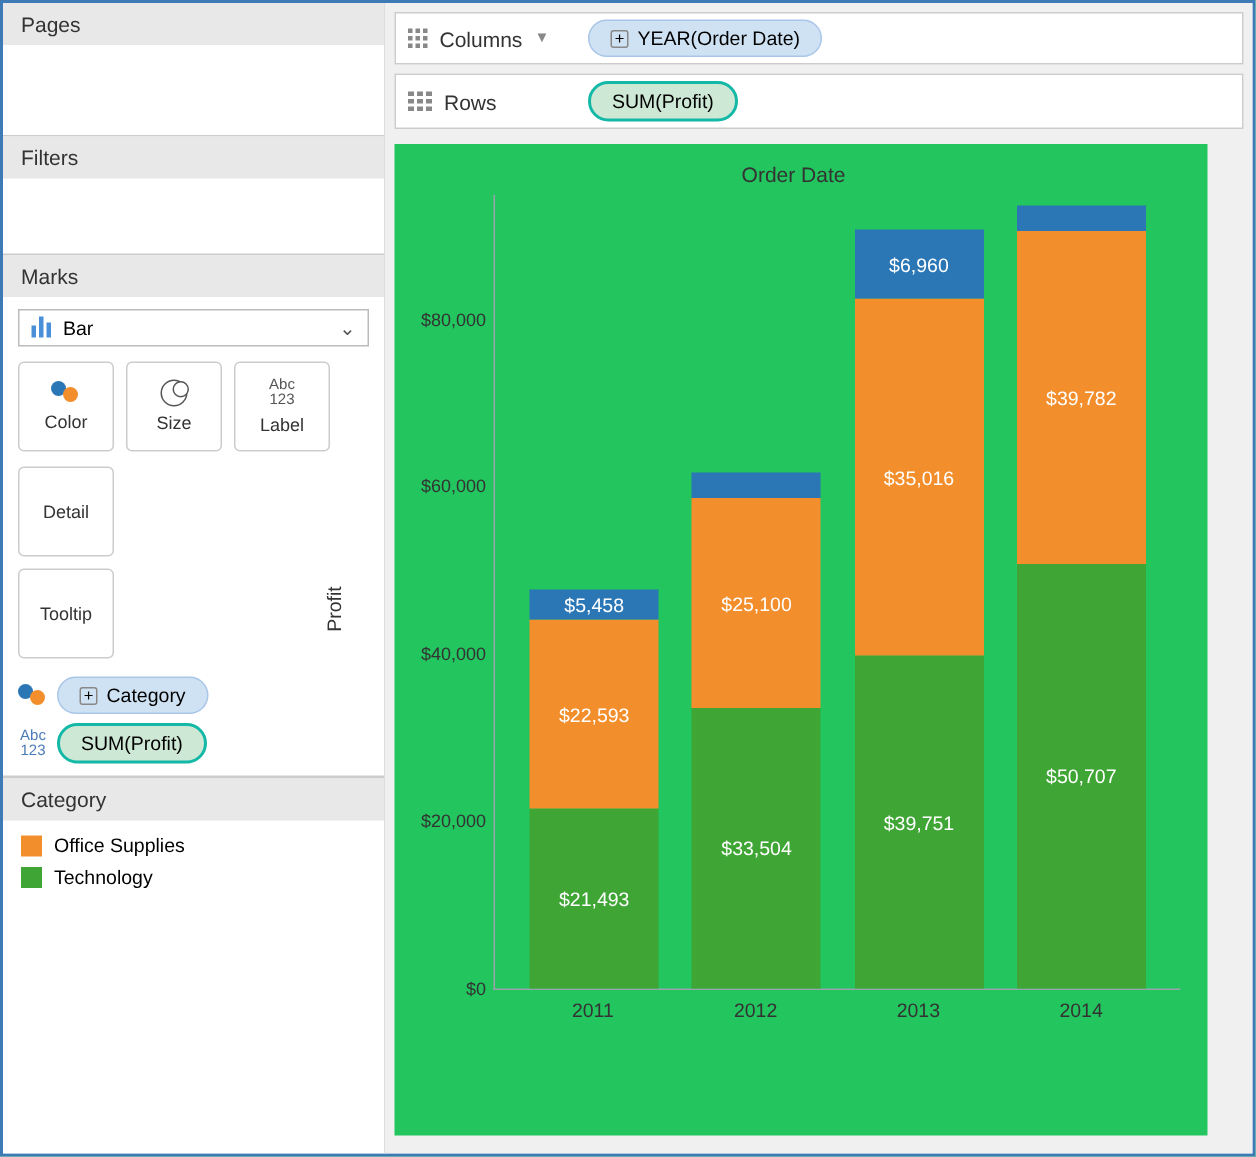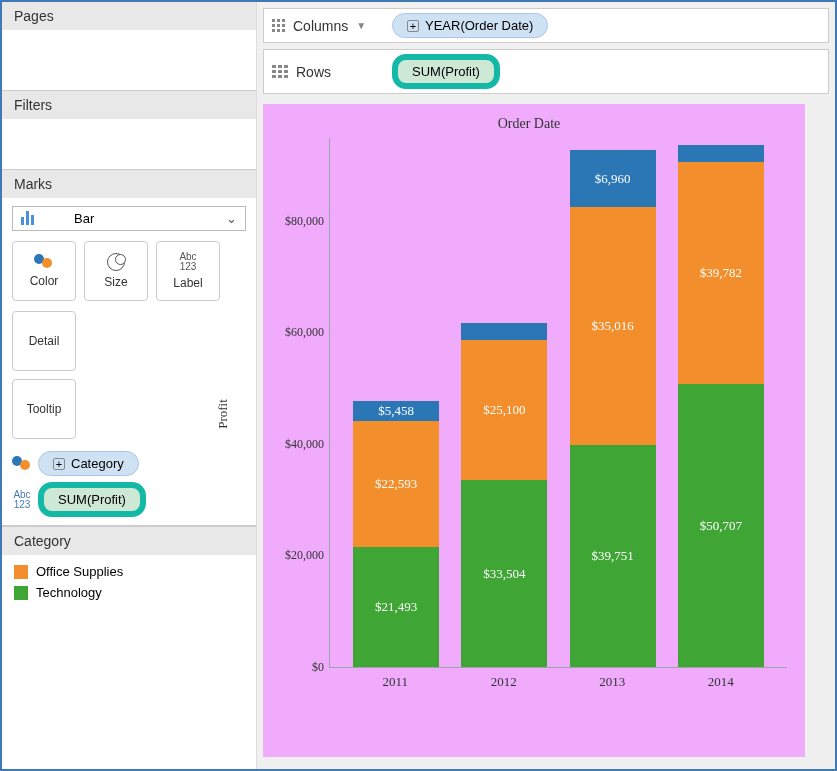--- a/index.html
+++ b/index.html
@@ -38,21 +38,20 @@
   .pages-body { min-height: 60px; }
   .filters-body { min-height: 50px; }
   .marks-select {
     display: flex;
     align-items: flex-start;
     border: 1px solid #bbb;
     padding: 4px 8px;
     margin-bottom: 10px;
     position: relative;
     cursor: pointer;
-    gap: 32px;
   }
   .marks-select .bar-icon { margin-right: 8px; display:flex; align-items:flex-end; gap:2px; }
   .marks-select .bar-icon span { width:3px; background:#4a90d9; display:inline-block; }
   .marks-select .chev { margin-left:auto; color:#555; }
   .mark-cards { display:flex; gap:8px; margin-bottom:10px; }
   .mark-card {
     border:1px solid #ccc;
     border-radius:4px;
     width:64px;
     height:60px;
@@ -71,46 +70,45 @@
   .pill {
     border-radius:14px;
     padding:4px 14px;
     font-size:13px;
     display:flex;
     align-items:center;
     gap:6px;
     cursor:pointer;
   }
   .pill-blue { background:#cfe2f3; border:1px solid #a9c6e8; }
-  .pill-green { background:#cde8d4; border:6px solid #14b8a6; }
+  .pill-green { background:#cde8d4; border:2px solid #14b8a6; }
   .pill .plus { font-size:11px; border:1px solid #888; width:12px; height:12px; display:flex; align-items:center; justify-content:center; border-radius:2px; }
   .legend-section { border-top:1px solid #ccc; }
   .legend-body { padding:6px 12px 14px; }
   .legend-item { display:flex; align-items:center; gap:8px; padding:3px 0; }
   .legend-swatch { width:14px; height:14px; }
   .main { flex:1; display:flex; flex-direction:column; background:#f0f0f0; }
   .shelves-top { padding:6px 6px 0; }
   .shelf-row {
     background:#fff;
     border:1px solid #ccc;
     padding:4px 8px;
     margin-bottom:6px;
     display:flex;
     align-items:center;
     gap:10px;
   }
   .shelf-row .shelf-label { display:flex; align-items:center; gap:8px; font-size:14px; color:#333; min-width:110px; }
   .shelf-row .dd { color:#888; font-size:10px; }
   .viz-area {
     flex:1;
-    background:#f0abfc;
+    background:#22c55e;
     margin:4px 30px 12px 6px;
     padding:12px 18px 12px 8px;
     position:relative;
-    font-family:Liberation Serif, serif;
   }
   .chart-title { text-align:center; font-size:14px; color:#333; margin-bottom:6px; }
   .chart {
     position:relative;
     height:530px;
     margin-left:58px;
     border-left:1px solid #9aa3ab;
     border-bottom:1px solid #9aa3ab;
   }
   .ytick {
@@ -340,21 +338,21 @@
               </div>
               <div class="seg" style="background: rgb(43, 119, 182); height: 17.2947px;"></div>
             </div>
             <div class="bar-col">
               <div class="seg" style="background: rgb(63, 165, 53); height: 221.769px;">
                 <span>$39,751</span>
               </div>
               <div class="seg" style="background: rgb(242, 142, 43); height: 238px;">
                 <span>$35,016</span>
               </div>
-              <div class="seg" style="background: rgb(43, 119, 182); height: 57px;">
+              <div class="seg" style="background: rgb(43, 119, 182); height: 46px;">
                 <span>$6,960</span>
               </div>
             </div>
             <div class="bar-col">
               <div class="seg" style="background: rgb(63, 165, 53); height: 282.892px;">
                 <span>$50,707</span>
               </div>
               <div class="seg" style="background: rgb(242, 142, 43); height: 221.942px;">
                 <span>$39,782</span>
               </div>

